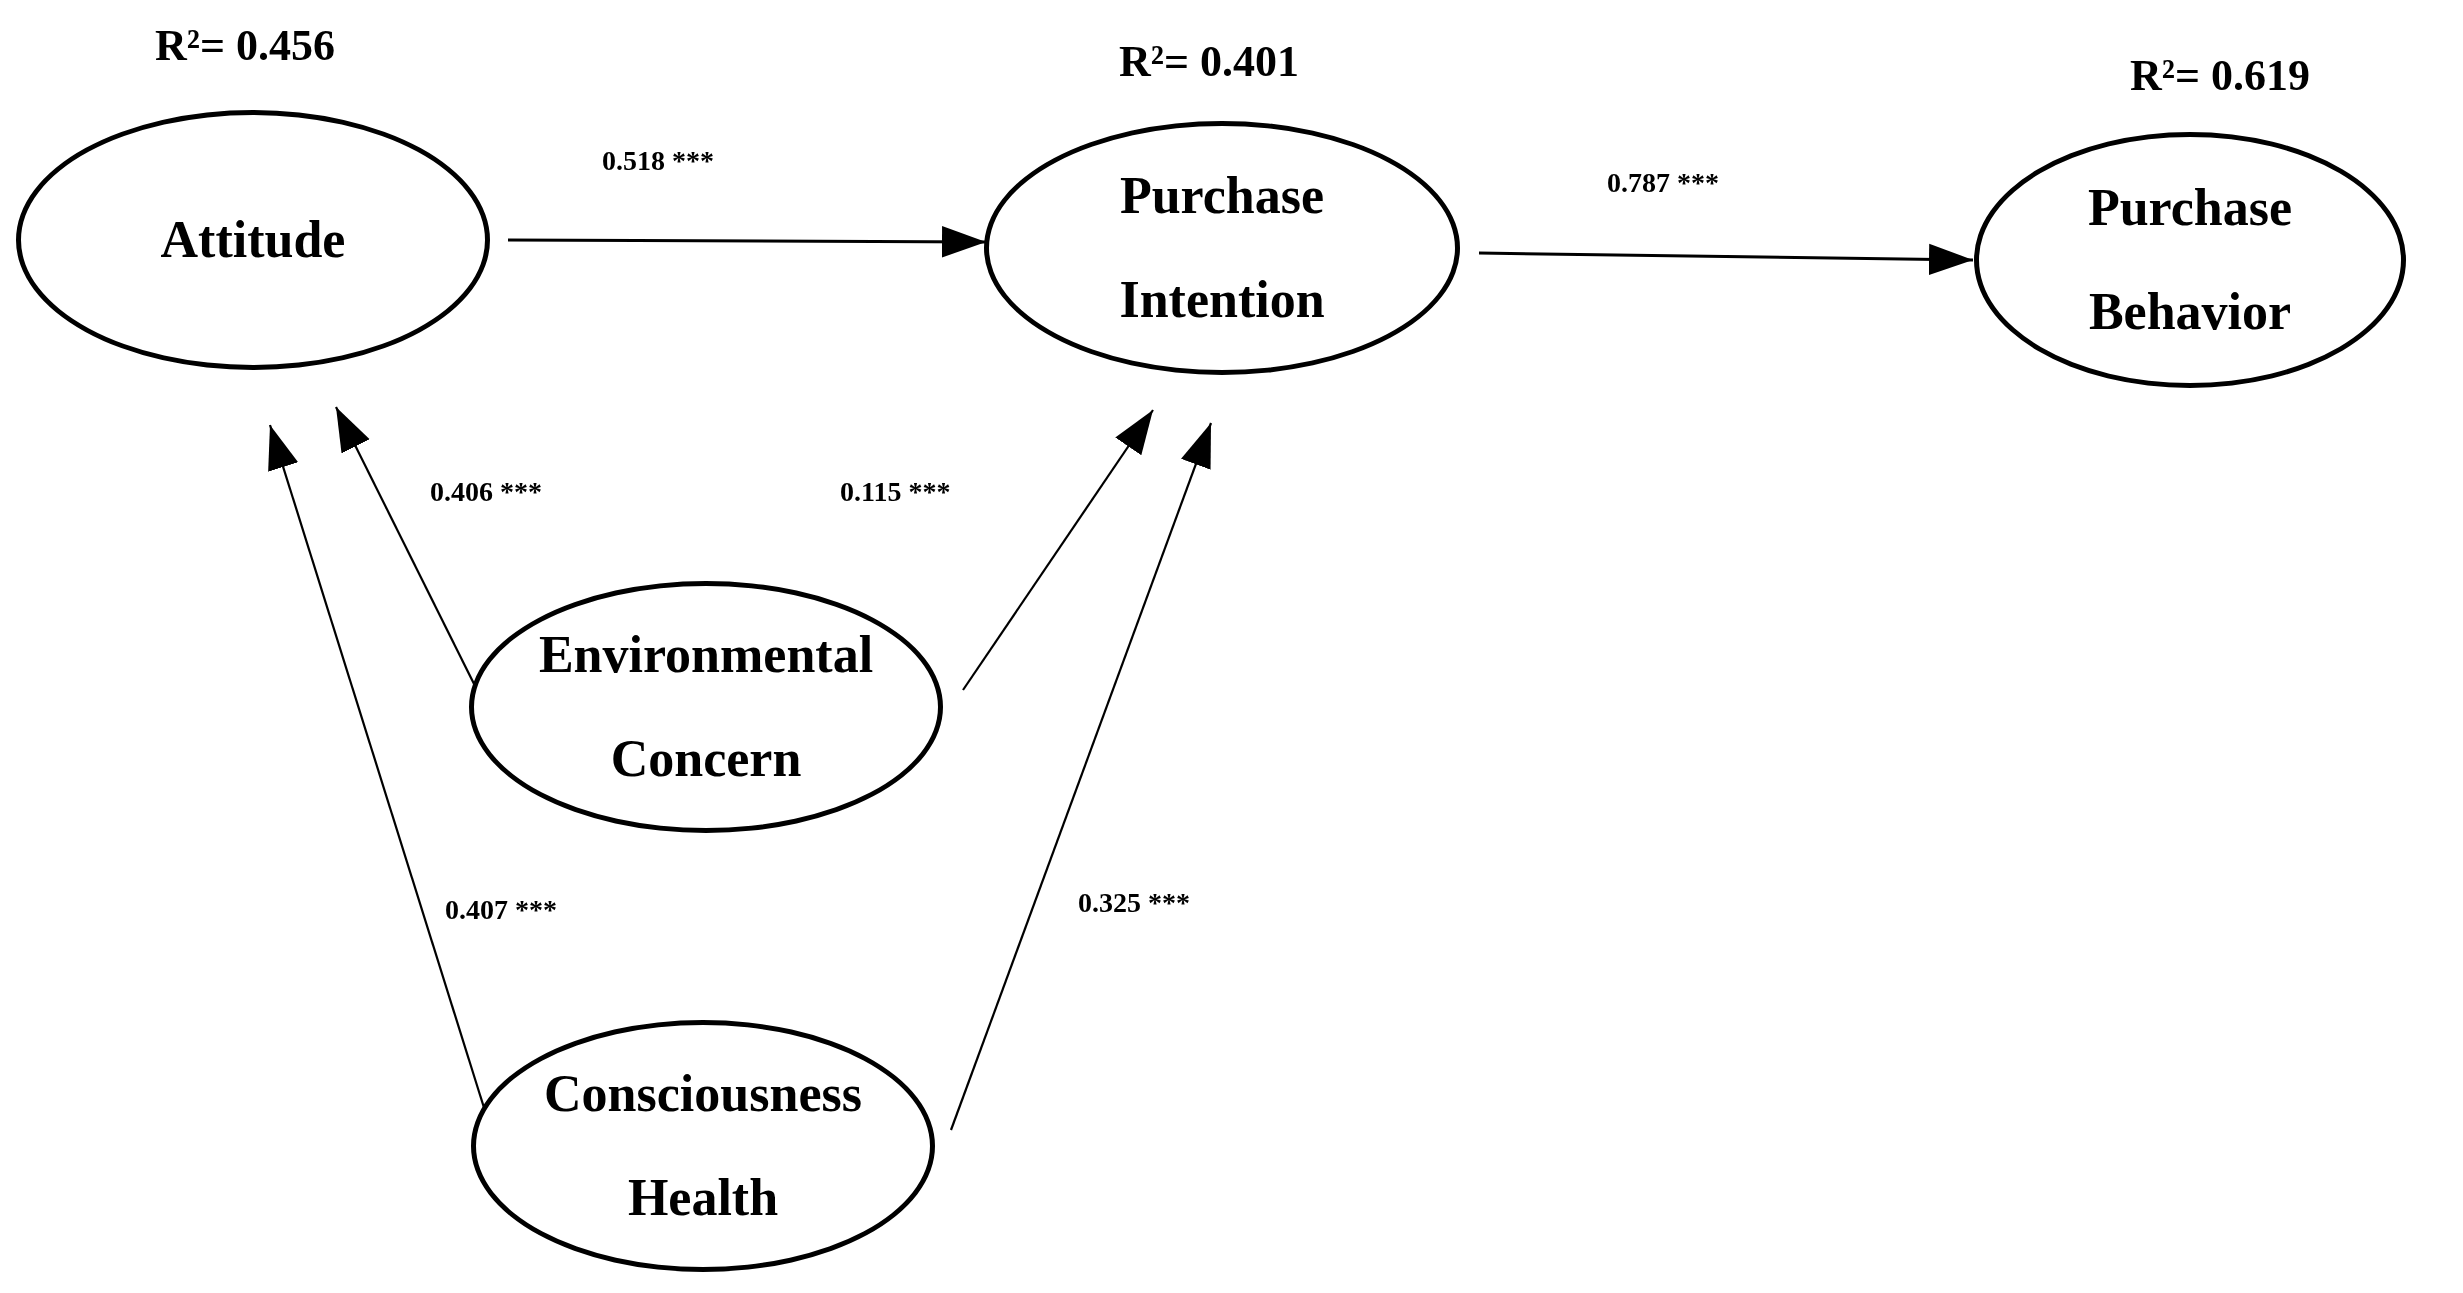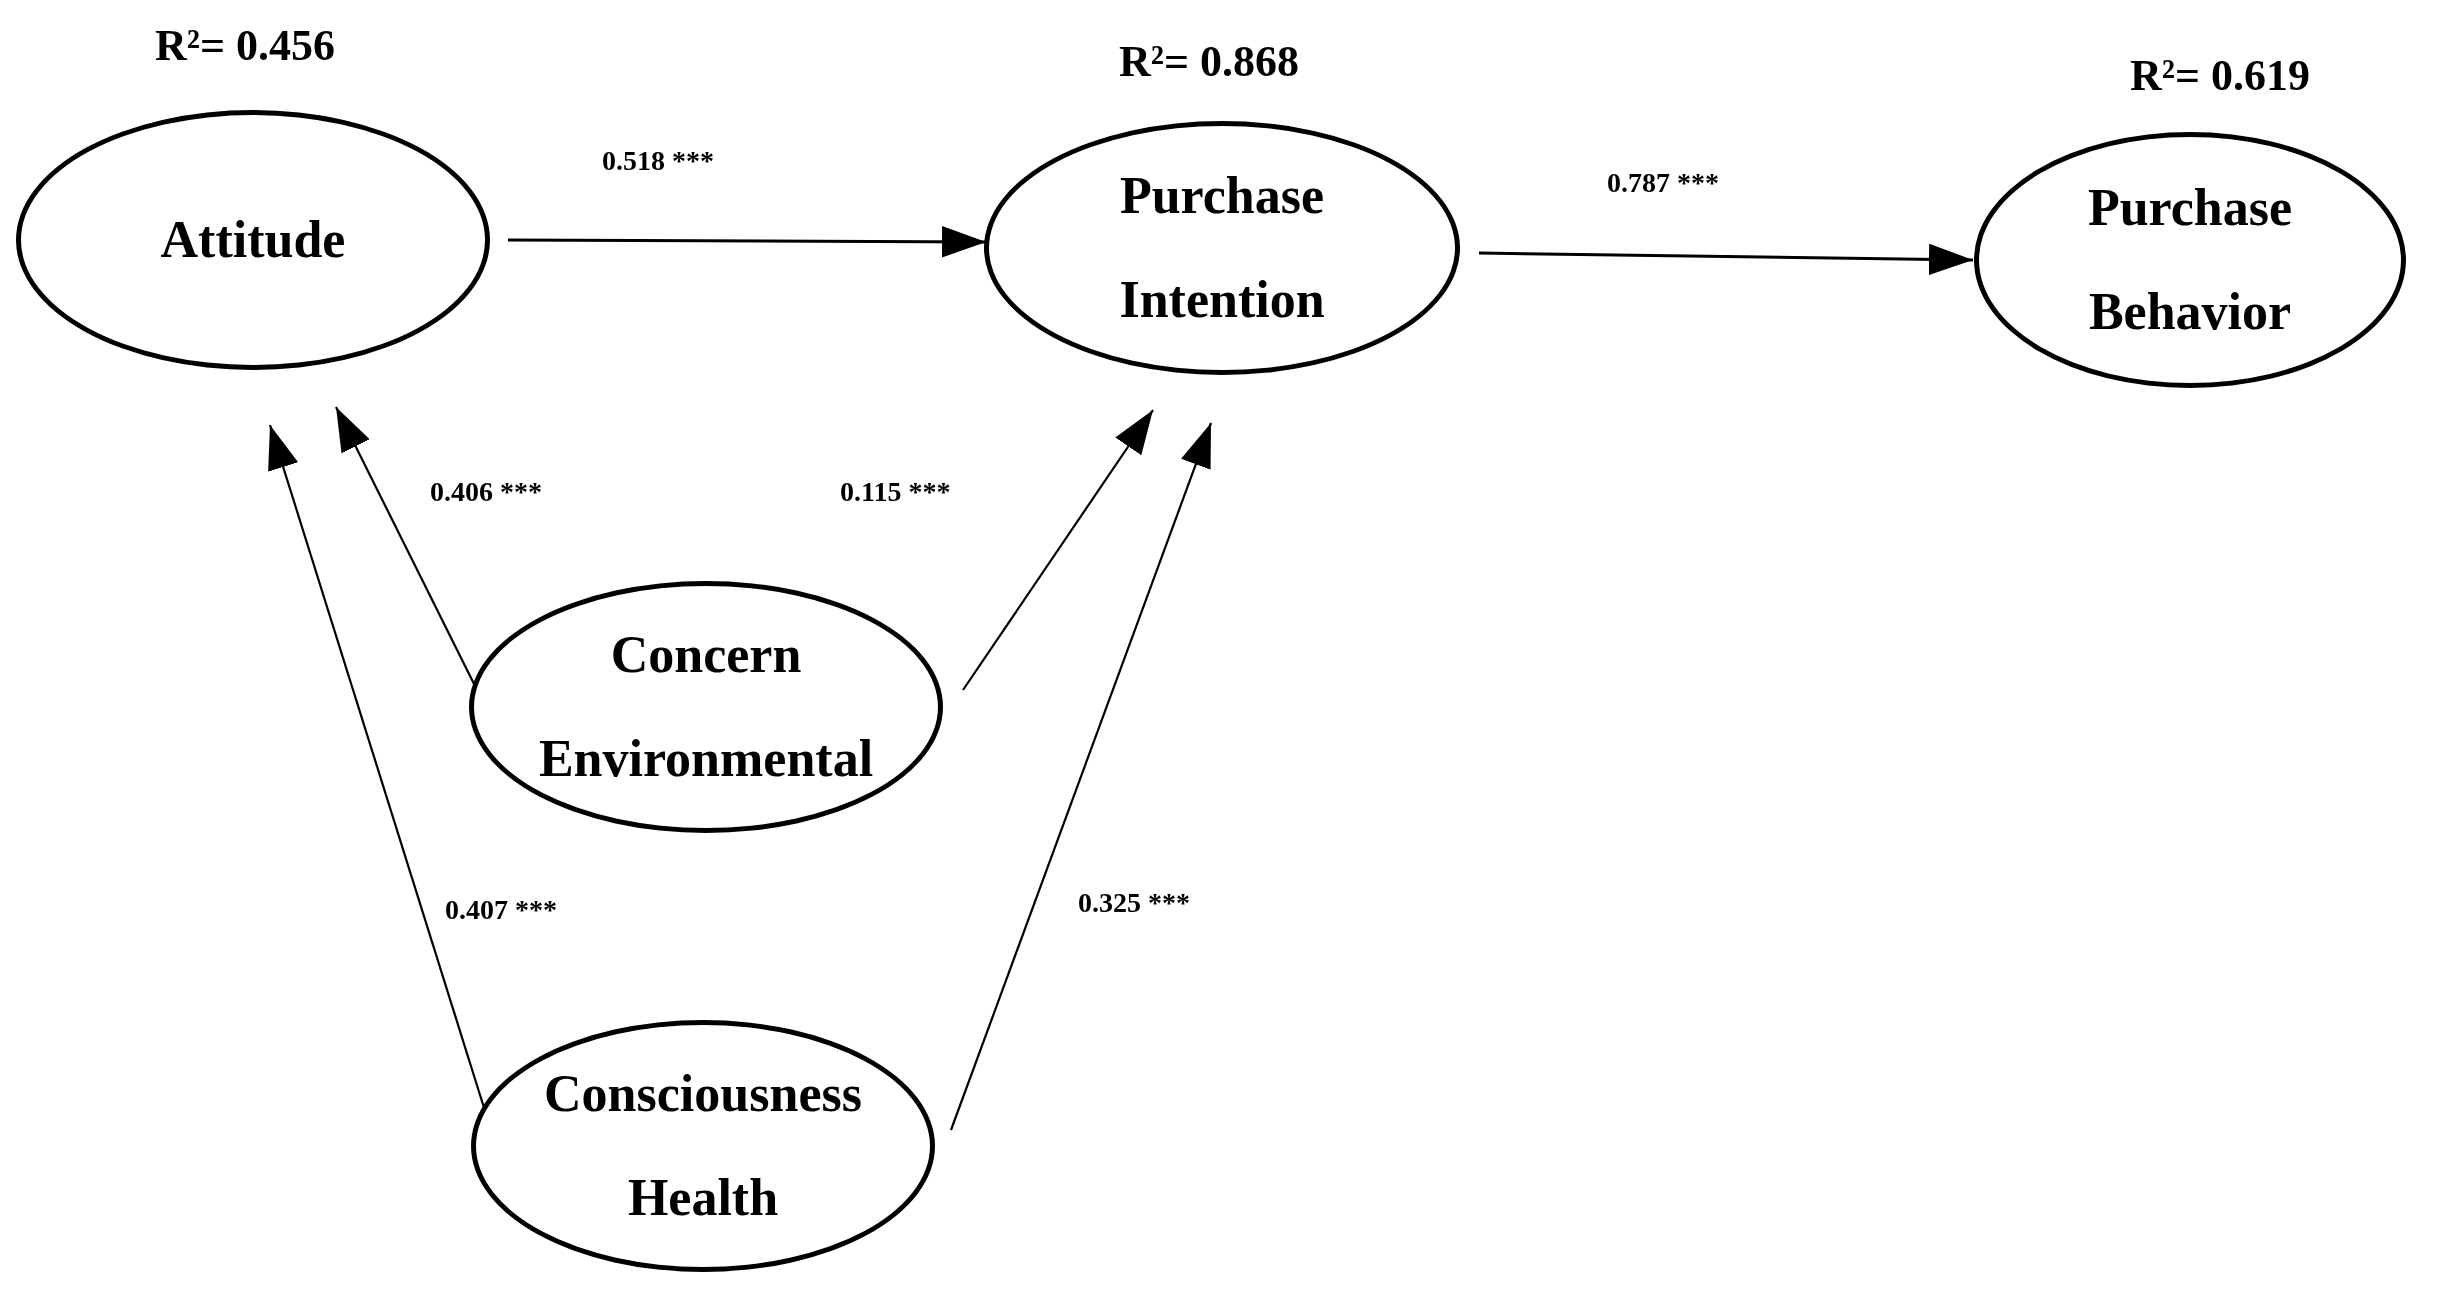--- a/index.html
+++ b/index.html
@@ -92,21 +92,21 @@
     </defs>
     <line class="shaft-thick" x1="490" y1="240" x2="968" y2="242" marker-end="url(#arrowhead)"></line>
     <line class="shaft-thick" x1="1461" y1="253" x2="1955" y2="260" marker-end="url(#arrowhead)"></line>
     <line class="shaft-thin" x1="470" y1="712" x2="318" y2="407" marker-end="url(#arrowhead)"></line>
     <line class="shaft-thin" x1="945" y1="690" x2="1135" y2="410" marker-end="url(#arrowhead)"></line>
     <line class="shaft-thin" x1="473" y1="1130" x2="252" y2="425" marker-end="url(#arrowhead)"></line>
     <line class="shaft-thin" x1="933" y1="1130" x2="1193" y2="423" marker-end="url(#arrowhead)"></line>
   </svg>
 
   <div class="r2-label r2-attitude">R²= 0.456</div>
-  <div class="r2-label r2-purchase-intention">R²= 0.868</div>
+  <div class="r2-label r2-purchase-intention">R²= 0.401</div>
   <div class="r2-label r2-purchase-behavior">R²= 0.619</div>
 
   <div class="node node-attitude">
     <div class="node-label">
       <span>Attitude</span>
     </div>
   </div>
 
   <div class="node node-purchase-intention">
     <div class="node-label">
@@ -117,22 +117,22 @@
 
   <div class="node node-purchase-behavior">
     <div class="node-label">
       <span>Purchase</span>
       <span>Behavior</span>
     </div>
   </div>
 
   <div class="node node-environmental-concern">
     <div class="node-label">
+      <span>Environmental</span>
       <span>Concern</span>
-      <span>Environmental</span>
     </div>
   </div>
 
   <div class="node node-health-consciousness">
     <div class="node-label">
       <span>Consciousness</span>
       <span>Health</span>
     </div>
   </div>
 

